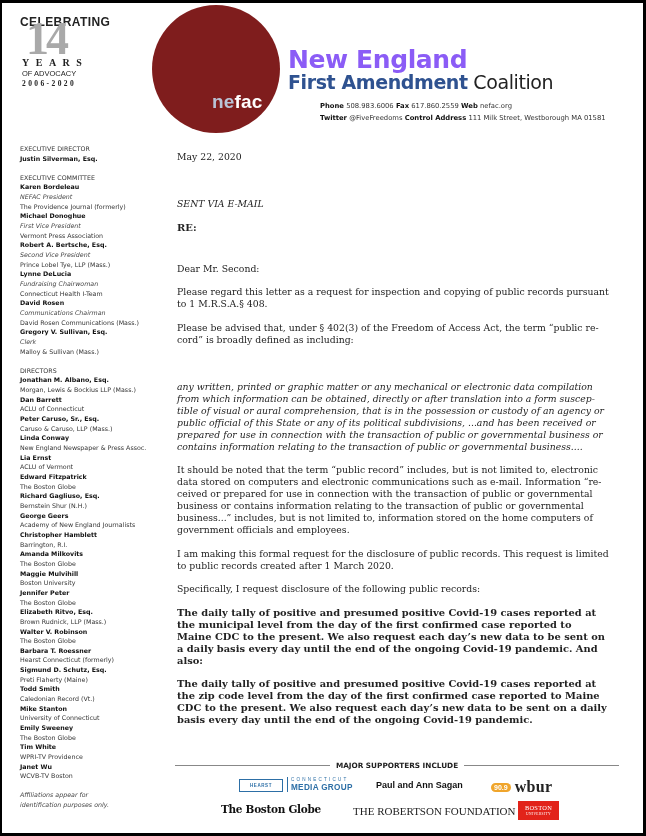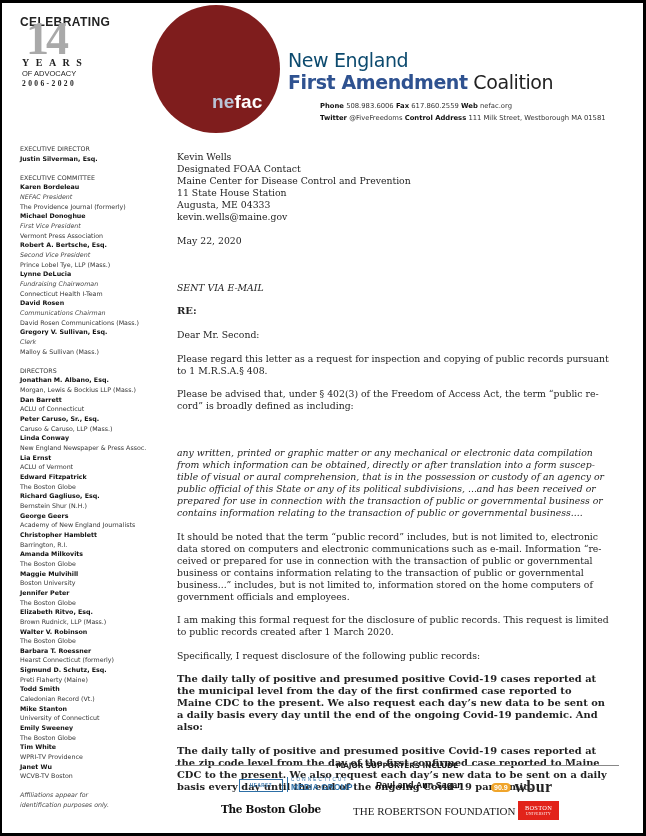--- a/index.html
+++ b/index.html
@@ -18,38 +18,38 @@
 
   
   .circle {
     position: absolute; left: 150px; top: 2px; width: 128px; height: 128px;
     border-radius: 50%; background: #7f1d1d;
   }
   .circle .logo-text { position: absolute; left: 60px; top: 86px; font-family: "Liberation Sans", sans-serif; font-weight: bold; font-size: 19px; color: #b9c3d6; letter-spacing: 0.2px; }
   .circle .logo-text .w { color: #ffffff; }
 
   .org { position: absolute; left: 286px; top: 46px; font-family: "DejaVu Sans", sans-serif; }
-  .org .l1 { font-size: 19px; color: #0c4a6e; line-height: 22px; letter-spacing: -0.4px; }
+  .org .l1 { font-size: 25px; color: #8b5cf6; line-height: 22px; letter-spacing: -0.4px; font-weight: bold; }
   .org .l2 { font-size: 19px; color: #222; line-height: 22px; letter-spacing: -0.4px; white-space: nowrap; }
   .org .l2 .accent { color: #2f5290; font-weight: bold; }
   .contact { position: absolute; left: 286px; top: 97px; font-family: "DejaVu Sans", sans-serif; font-size: 6.8px; color: #333; line-height: 12px; white-space: nowrap; margin-left: 32px; }
   .contact b { color: #111; }
 
   
   .sidebar { position: absolute; left: 18px; top: 141px; width: 150px; font-family: "DejaVu Sans", sans-serif; font-size: 6.3px; line-height: 9.65px; color: #333; }
   .sidebar .sec { text-transform: none; color: #333; }
   .sidebar .name { font-weight: bold; color: #111; }
   .sidebar .role { font-style: italic; color: #444; }
   .sidebar .gap { height: 9.5px; }
   .sidebar .note { font-style: italic; color: #444; margin-top: 9px; }
 
   
   .letter { position: absolute; left: 175px; top: 148px; width: 432px; font-family: "DejaVu Serif", serif; font-size: 9.3px; line-height: 12px; color: #222; }
   .letter p { margin: 0 0 11.5px 0; }
-  .letter .re { display: flex; font-weight: bold; font-size: 10px; line-height: 11px; margin-bottom: 13px; }
+  .letter .re { display: flex; font-weight: bold; font-size: 10px; line-height: 11px; margin-bottom: 30px; }
   .letter .re .lab { width: 45px; flex: none; }
   .letter .it { font-style: italic; margin-top: 35px; }
   .letter .bold { font-weight: bold; font-size: 9.9px; line-height: 12px; }
 
   
   .supp { position: absolute; left: 173px; top: 758px; width: 444px; }
   .supp .hdr { display: flex; align-items: center; font-family: "DejaVu Sans", sans-serif; font-weight: bold; font-size: 7.3px; color: #222; }
   .supp .hdr .line { flex: 1; height: 1px; background: #888; }
   .supp .hdr .txt { padding: 0 6px; white-space: nowrap; }
   .logos1 { position: absolute; left: 64px; top: 16px; width: 340px; height: 18px; }
@@ -227,28 +227,20 @@
           <div>WCVB-TV Boston</div>
         </div>
     </div>
     <div class="note">
       <div>Affiliations appear for</div>
       <div>identification purposes only.</div>
     </div>
   </div>
 
   <div class="letter">
-    <p class="addr">
-      <span style="display:block">Kevin Wells</span>
-      <span style="display:block">Designated FOAA Contact</span>
-      <span style="display:block">Maine Center for Disease Control and Prevention</span>
-      <span style="display:block">11 State House Station</span>
-      <span style="display:block">Augusta, ME 04333</span>
-      <span style="display:block">kevin.wells@maine.gov</span>
-    </p>
     <p>May 22, 2020</p>
     <p class="it">SENT VIA E-MAIL</p>
     <div class="re">
       <span class="lab">RE:</span>
     </div>
     <p>Dear Mr. Second:</p>
     <p>Please regard this letter as a request for inspection and copying of public records pursuant to 1 M.R.S.A.§ 408.</p>
     <p>Please be advised that, under § 402(3) of the Freedom of Access Act, the term “public re­cord” is broadly defined as including:</p>
     <p class="it">any written, printed or graphic matter or any mechanical or electronic data compilation from which information can be obtained, directly or after translation into a form suscep­tible of visual or aural comprehension, that is in the possession or custody of an agency or public official of this State or any of its political subdivisions, ...and has been received or prepared for use in connection with the transaction of public or governmental business or contains information relating to the transaction of public or governmental business....</p>
     <p>It should be noted that the term “public record” includes, but is not limited to, electronic data stored on computers and electronic communications such as e-mail. Information “re­ceived or prepared for use in connection with the transaction of public or governmental business or contains information relating to the transaction of public or governmental busi­ness...” includes, but is not limited to, information stored on the home computers of govern­ment officials and employees.</p>

